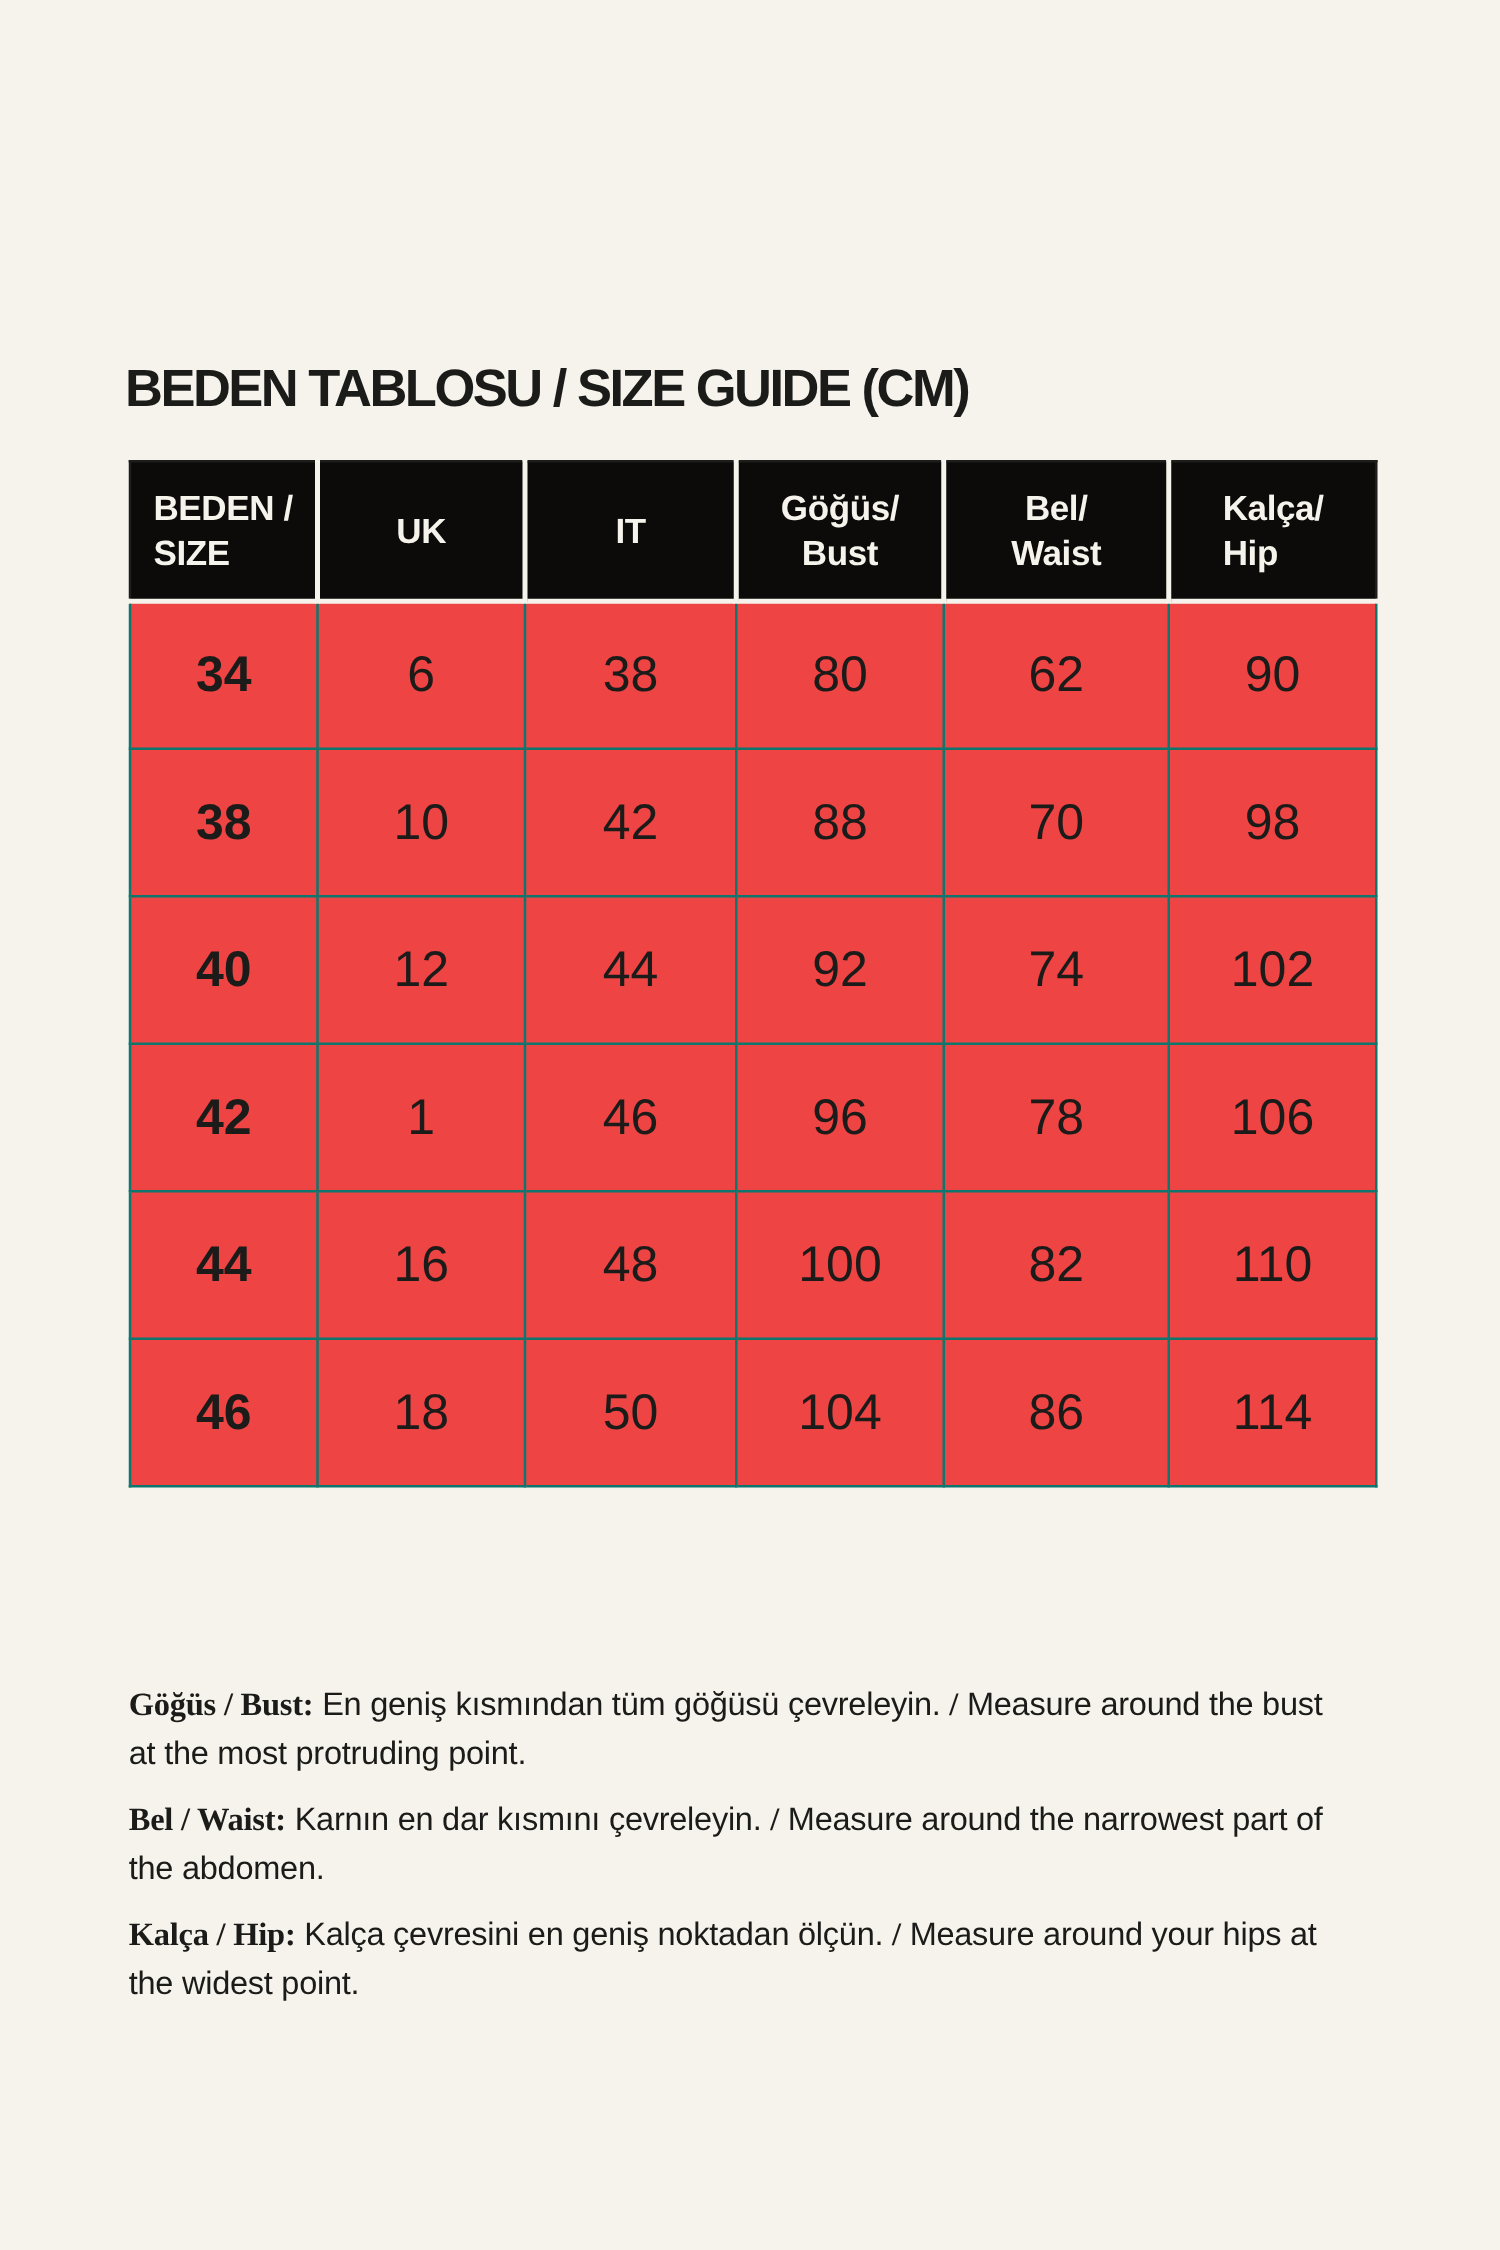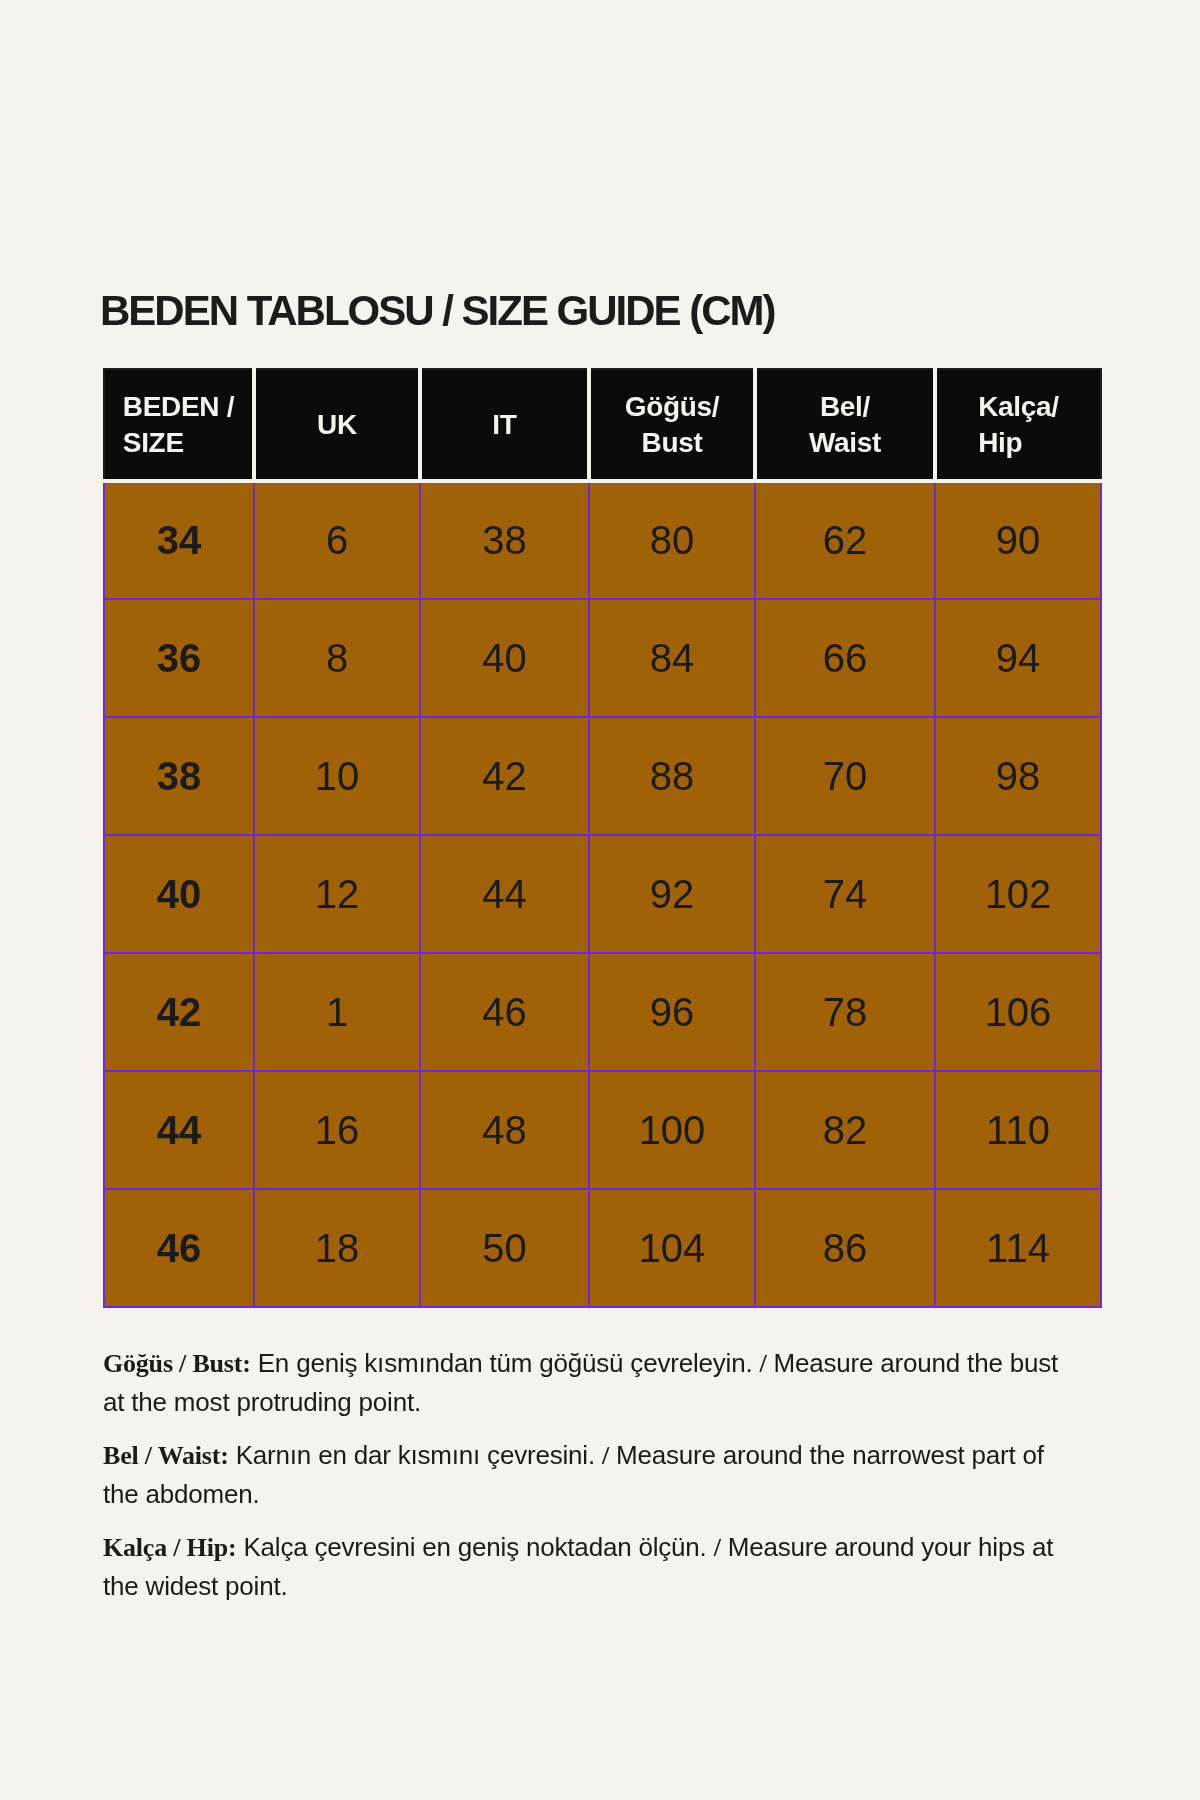--- a/index.html
+++ b/index.html
@@ -54,27 +54,27 @@
 
   th .hw {
     display: inline-block;
     white-space: pre-line;
     text-align: center;
   }
   th.left-lines .hw { text-align: left; }
 
   tbody tr { height: 118px; }
   tbody td {
-    border: 2px solid #6d28d9;
+    border: 2px solid #0f766e;
     text-align: center;
     vertical-align: middle;
     font-size: 40px;
     font-weight: 400;
     padding: 0;
-    background: #a16207;
+    background: #ef4444;
   }
   tbody td.size-col { font-weight: 700; }
 
   .notes {
     position: absolute;
     left: 103px;
     top: 1344px;
     width: 1120px;
     font-size: 26px;
     line-height: 39px;
@@ -119,28 +119,20 @@
     <tbody>
         <tr>
           <td class="size-col">34</td>
           <td>6</td>
           <td>38</td>
           <td>80</td>
           <td>62</td>
           <td>90</td>
         </tr>
         <tr>
-          <td class="size-col">36</td>
-          <td>8</td>
-          <td>40</td>
-          <td>84</td>
-          <td>66</td>
-          <td>94</td>
-        </tr>
-        <tr>
           <td class="size-col">38</td>
           <td>10</td>
           <td>42</td>
           <td>88</td>
           <td>70</td>
           <td>98</td>
         </tr>
         <tr>
           <td class="size-col">40</td>
           <td>12</td>
@@ -172,19 +164,19 @@
           <td>104</td>
           <td>86</td>
           <td>114</td>
         </tr>
       </tbody>
   </table>
 
   <div class="notes">
       <p><span class="b">Göğüs / Bust:</span> <span>En geniş kısmından tüm göğüsü çevreleyin.</span> <span class="b">/</span> <span>Measure around the bust
 at the most protruding point.</span></p>
-      <p><span class="b">Bel / Waist:</span> <span>Karnın en dar kısmını çevresini.</span> <span class="b">/</span> <span>Measure around the narrowest part of
+      <p><span class="b">Bel / Waist:</span> <span>Karnın en dar kısmını çevreleyin.</span> <span class="b">/</span> <span>Measure around the narrowest part of
 the abdomen.</span></p>
       <p><span class="b">Kalça / Hip:</span> <span>Kalça çevresini en geniş noktadan ölçün.</span> <span class="b">/</span> <span>Measure around your hips at
 the widest point.</span></p>
     </div>
 
 </div>
 
 </body></html>

